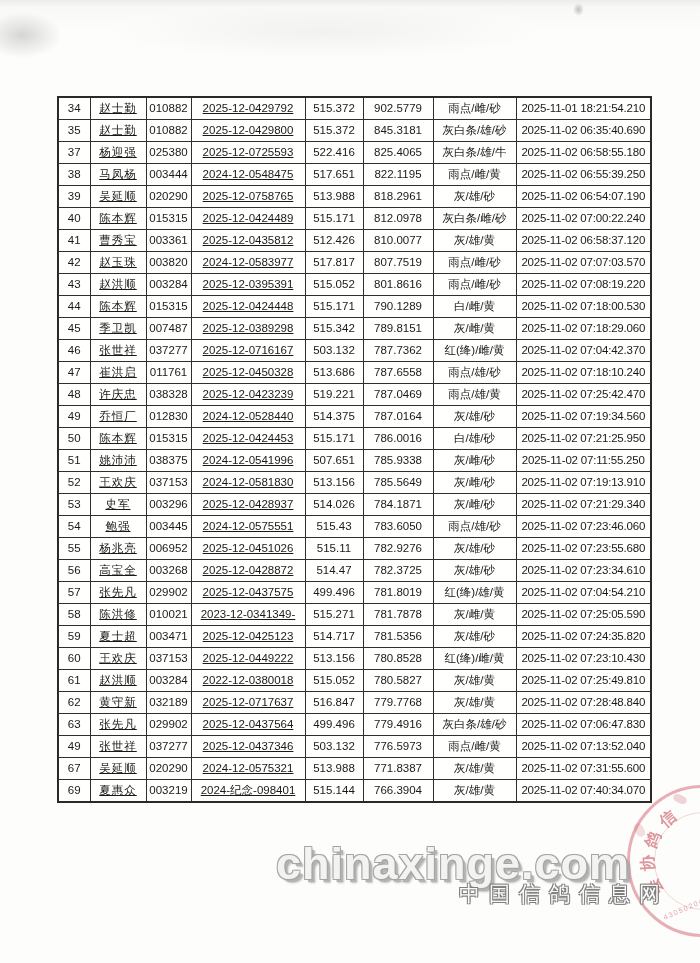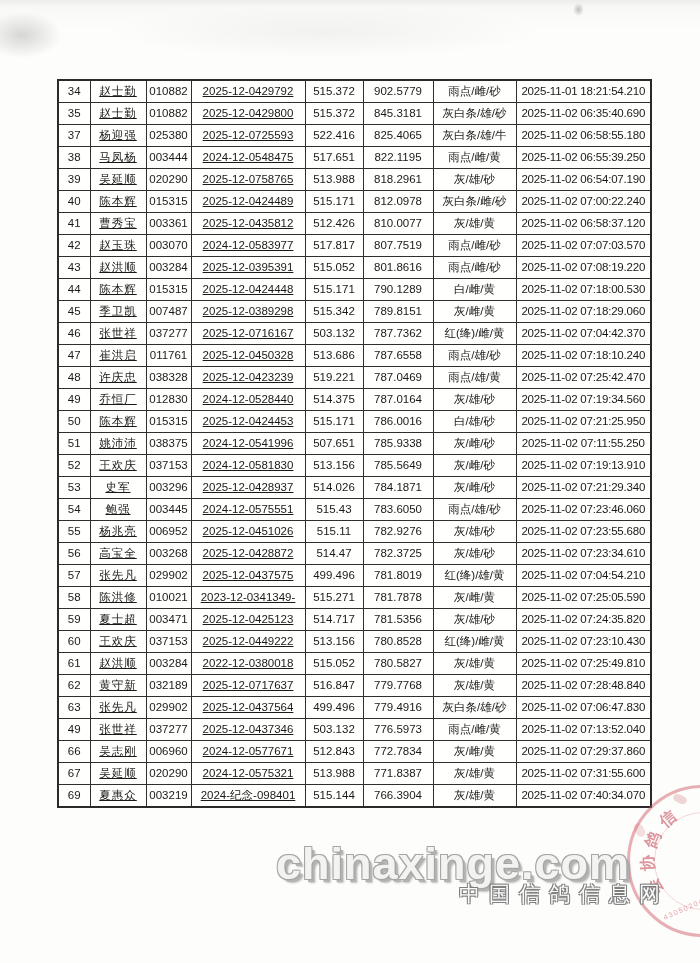--- a/index.html
+++ b/index.html
@@ -14,21 +14,21 @@
   
   .smudge-a{position:absolute;left:-18px;top:12px;width:80px;height:46px;
     background:radial-gradient(closest-side,rgba(150,150,150,.38),rgba(150,150,150,0));}
   .smudge-b{position:absolute;left:110px;top:6px;width:430px;height:52px;
     background:radial-gradient(closest-side,rgba(185,185,185,.17),rgba(185,185,185,0));}
   .smudge-c{position:absolute;left:573px;top:3px;width:11px;height:13px;border-radius:50%;
     background:radial-gradient(closest-side,rgba(120,120,120,.45),rgba(120,120,120,0));}
 
   
   table.results{
-    position:absolute;left:57px;top:79px;width:593px;
+    position:absolute;left:57px;top:96px;width:593px;
     border-collapse:collapse;table-layout:fixed;background:#fffffe;
     border:2px solid #2a2a2a;
   }
   table.results td{
     border:1px solid #2f2f2f;
     height:21px;padding:0 1px;text-align:center;vertical-align:middle;
     color:#191919;font-size:11.5px;line-height:1;white-space:nowrap;overflow:hidden;
   }
   td.c1{font-size:12px;letter-spacing:1px;text-decoration:underline;}
   td.c3{font-size:11.3px;text-decoration:underline;}
@@ -152,21 +152,21 @@
           <td class="c2">003361</td>
           <td class="c3">2025-12-0435812</td>
           <td class="c4">512.426</td>
           <td class="c5">810.0077</td>
           <td class="c6">灰/雄/黄</td>
           <td class="c7">2025-11-02 06:58:37.120</td>
         </tr>
         <tr>
           <td class="c0">42</td>
           <td class="c1">赵玉珠</td>
-          <td class="c2">003070</td>
+          <td class="c2">003820</td>
           <td class="c3">2024-12-0583977</td>
           <td class="c4">517.817</td>
           <td class="c5">807.7519</td>
           <td class="c6">雨点/雌/砂</td>
           <td class="c7">2025-11-02 07:07:03.570</td>
         </tr>
         <tr>
           <td class="c0">43</td>
           <td class="c1">赵洪顺</td>
           <td class="c2">003284</td>
@@ -378,30 +378,20 @@
         </tr>
         <tr>
           <td class="c0">49</td>
           <td class="c1">张世祥</td>
           <td class="c2">037277</td>
           <td class="c3">2025-12-0437346</td>
           <td class="c4">503.132</td>
           <td class="c5">776.5973</td>
           <td class="c6">雨点/雌/黄</td>
           <td class="c7">2025-11-02 07:13:52.040</td>
-        </tr>
-        <tr>
-          <td class="c0">66</td>
-          <td class="c1">吴志刚</td>
-          <td class="c2">006960</td>
-          <td class="c3">2024-12-0577671</td>
-          <td class="c4">512.843</td>
-          <td class="c5">772.7834</td>
-          <td class="c6">灰/雌/黄</td>
-          <td class="c7">2025-11-02 07:29:37.860</td>
         </tr>
         <tr>
           <td class="c0">67</td>
           <td class="c1">吴延顺</td>
           <td class="c2">020290</td>
           <td class="c3">2024-12-0575321</td>
           <td class="c4">513.988</td>
           <td class="c5">771.8387</td>
           <td class="c6">灰/雄/黄</td>
           <td class="c7">2025-11-02 07:31:55.600</td>

